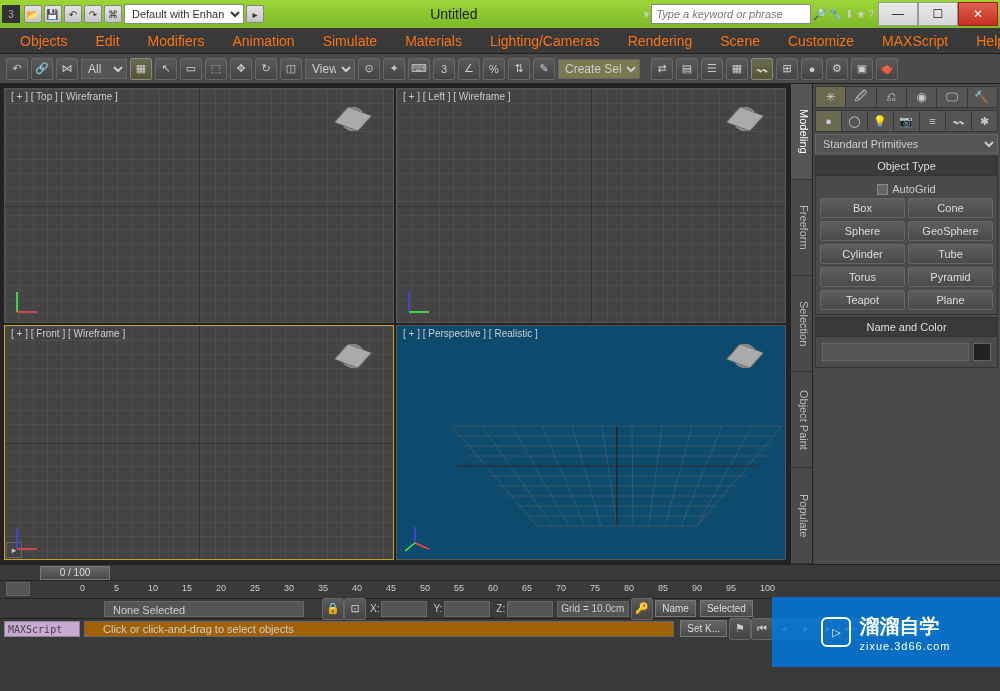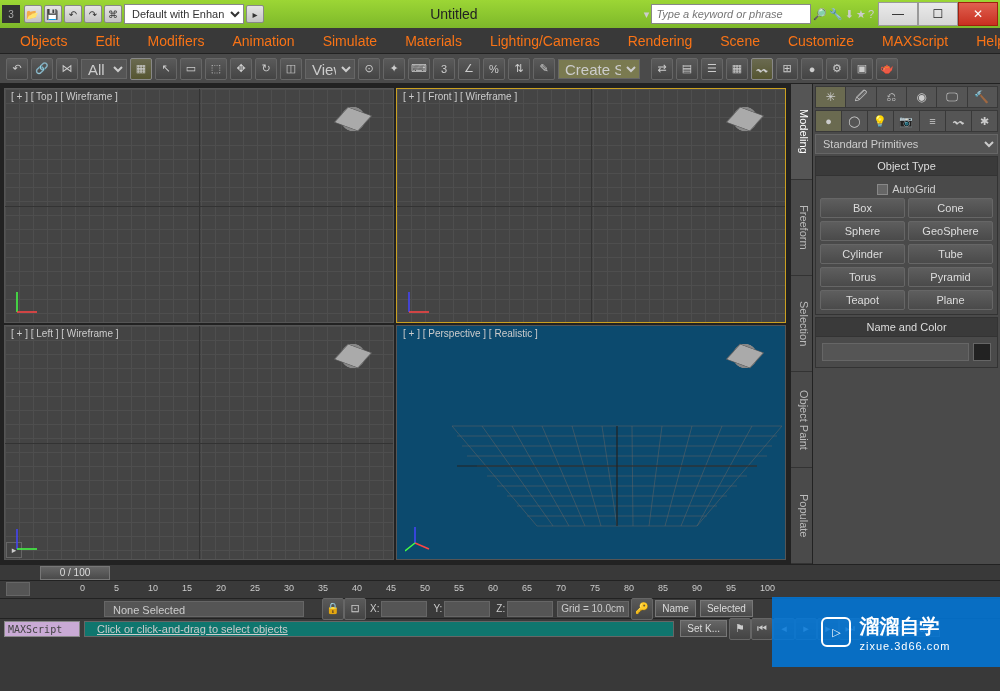--- a/index.html
+++ b/index.html
@@ -17,21 +17,21 @@
 .window-controls .wbtn { width: 40px; height: 24px; background: linear-gradient(#eaeaea,#d5d5d5); border: 1px solid #999; display: flex; align-items: center; justify-content: center; font-size: 12px; color: #222; cursor: pointer; }
 .window-controls .wbtn.close { background: linear-gradient(#e06050,#c83020); color: #fff; border-color: #a02010; }
 
 .menubar { height: 26px; background: #393939; display: flex; align-items: center; padding: 0 20px; gap: 28px; border-bottom: 1px solid #222; }
 .menubar .mitem { color: #f97316; font-size: 14px; cursor: pointer; }
 
 .toolbar { height: 30px; background: #4a4a4a; border-bottom: 1px solid #222; display: flex; align-items: center; padding: 2px 6px; gap: 3px; }
 .tbtn { width: 22px; height: 22px; background: linear-gradient(#5a5a5a,#444); border: 1px solid #666; border-radius: 2px; cursor: pointer; display: flex; align-items: center; justify-content: center; font-size: 11px; color: #ccc; }
 .tbtn.active { background: linear-gradient(#6a6a50,#555530); border-color: #888; }
 .tsep { width: 5px; height: 22px; }
-.tsel { background: #555; border: 1px solid #666; color: #ccc; height: 20px; font-size: 15px; padding: 0 2px; }
+.tsel { background: #555; border: 1px solid #666; color: #ccc; height: 20px; font-size: 12px; padding: 0 2px; }
 
 .main { display: flex; height: 480px; }
 .viewports { flex: 1; display: grid; grid-template-columns: 1fr 1fr; grid-template-rows: 1fr 1fr; gap: 2px; padding: 4px; background: #222; }
 .vp { background: #444; position: relative; border: 1px solid #555; overflow: hidden; }
 .vp.active { border: 1px solid #caa020; }
 .vp-label { position: absolute; top: 2px; left: 6px; font-size: 10px; color: #ccc; z-index: 2; }
 .vp-grid { position: absolute; inset: 0; }
 .vp-grid.ortho { background-image: repeating-linear-gradient(#4e4e4e 0 1px, transparent 1px 14px), repeating-linear-gradient(90deg,#4e4e4e 0 1px, transparent 1px 14px); }
 .vp-grid.ortho::before { content:""; position:absolute; left:0; right:0; top:50%; height:1px; background:#333;}
 .vp-grid.ortho::after { content:""; position:absolute; top:0; bottom:0; left:50%; width:1px; background:#333;}
@@ -73,21 +73,21 @@
 .ruler .tick { position:absolute; top:2px; font-size:9px; color:#ccc; }
 
 .statusbar { height: 20px; background: #3a3a3a; display: flex; align-items: center; font-size: 11px; color: #ccc; border-top:1px solid #222;}
 .status-sel { background:#555; padding:2px 8px; margin:0 18px; min-width:200px; height:16px; line-height:12px; border:1px solid #666;}
 .status-field { background:#555; border:1px solid #666; height:16px; margin:0 2px; padding:0 3px; display:flex; align-items:center; font-size:10px;}
 .status-label { color:#ccc; margin-left:4px; font-size:10px;}
 .auto-btn { background:linear-gradient(#666,#4a4a4a); border:1px solid #777; padding:2px 6px; font-size:10px; color:#ddd; cursor:pointer; margin:0 2px;}
 
 .promptbar { height: 20px; background: #3a3a3a; display: flex; align-items: center; font-size: 11px; border-top:1px solid #222;}
 .maxscript-box { width: 76px; height: 16px; background: #c9aad5; color: #444; font-family: monospace; font-size: 10px; padding: 2px 3px; margin: 0 4px; border:1px solid #888;}
-.prompt-text { background:#0f766e; flex:1; height:16px; line-height:14px; padding:0 12px; color:#ccc; border:1px solid #666; margin-right:4px;text-decoration:underline;}
+.prompt-text { background:#a16207; flex:1; height:16px; line-height:14px; padding:0 18px; color:#ccc; border:1px solid #666; margin-right:4px;}
 .addtag-btn { background:linear-gradient(#5e5e5e,#4a4a4a); border:1px solid #666; padding:2px 8px; font-size:10px; color:#ddd; cursor:pointer; margin-right:60px;}
 
 .watermark { position: absolute; right: 0; bottom: 24px; width: 228px; height: 70px; background: rgba(0,120,220,0.85); display: flex; align-items: center; justify-content: center; flex-direction: column; color: #fff; padding: 4px; }
 .watermark .play { width: 30px; height: 30px; border: 2px solid #fff; border-radius: 6px; display:flex;align-items:center;justify-content:center; margin-right:8px;}
 .watermark .row1 { display:flex; align-items:center;}
 .watermark .t1 { font-size: 20px; font-weight: bold; }
 .watermark .t2 { font-size: 11px; letter-spacing: 1px; }
 
 svg.gizmo line { stroke-width: 1.5; }
 </style>
@@ -176,36 +176,36 @@
   <div class="viewports">
     <div class="vp">
       <div class="vp-grid ortho"></div>
       <div class="vp-label">[ + ] [ Top ] [ Wireframe ]</div>
       <div class="viewcube"></div>
       <svg class="gizmo">
           <line x1="4" y1="26" x2="4" y2="6" stroke="#4f4"></line>
           <line x1="4" y1="26" x2="24" y2="26" stroke="#f44"></line>
         </svg>
     </div>
+    <div class="vp">
+      <div class="vp-grid ortho"></div>
+      <div class="vp-label">[ + ] [ Left ] [ Wireframe ]</div>
+      <div class="viewcube"></div>
+      <svg class="gizmo">
+          <line x1="4" y1="26" x2="4" y2="6" stroke="#44f"></line>
+          <line x1="4" y1="26" x2="24" y2="26" stroke="#4f4"></line>
+        </svg>
+    </div>
     <div class="vp active">
       <div class="vp-grid ortho"></div>
       <div class="vp-label">[ + ] [ Front ] [ Wireframe ]</div>
       <div class="viewcube"></div>
       <svg class="gizmo">
           <line x1="4" y1="26" x2="4" y2="6" stroke="#44f"></line>
           <line x1="4" y1="26" x2="24" y2="26" stroke="#f44"></line>
-        </svg>
-    </div>
-    <div class="vp">
-      <div class="vp-grid ortho"></div>
-      <div class="vp-label">[ + ] [ Left ] [ Wireframe ]</div>
-      <div class="viewcube"></div>
-      <svg class="gizmo">
-          <line x1="4" y1="26" x2="4" y2="6" stroke="#44f"></line>
-          <line x1="4" y1="26" x2="24" y2="26" stroke="#4f4"></line>
         </svg>
     </div>
     <div class="vp" style="background:#0c4a6e">
       <div class="vp-label">[ + ] [ Perspective ] [ Realistic ]</div>
       <div class="viewcube"></div>
       <svg width="100%" height="100%" style="position:absolute;inset:0">
         <g stroke="#666" stroke-width="0.5">
           <line x1="100" y1="160" x2="340" y2="160"></line>
             <line x1="90" y1="150" x2="350" y2="150"></line>
             <line x1="80" y1="140" x2="360" y2="140"></line>

